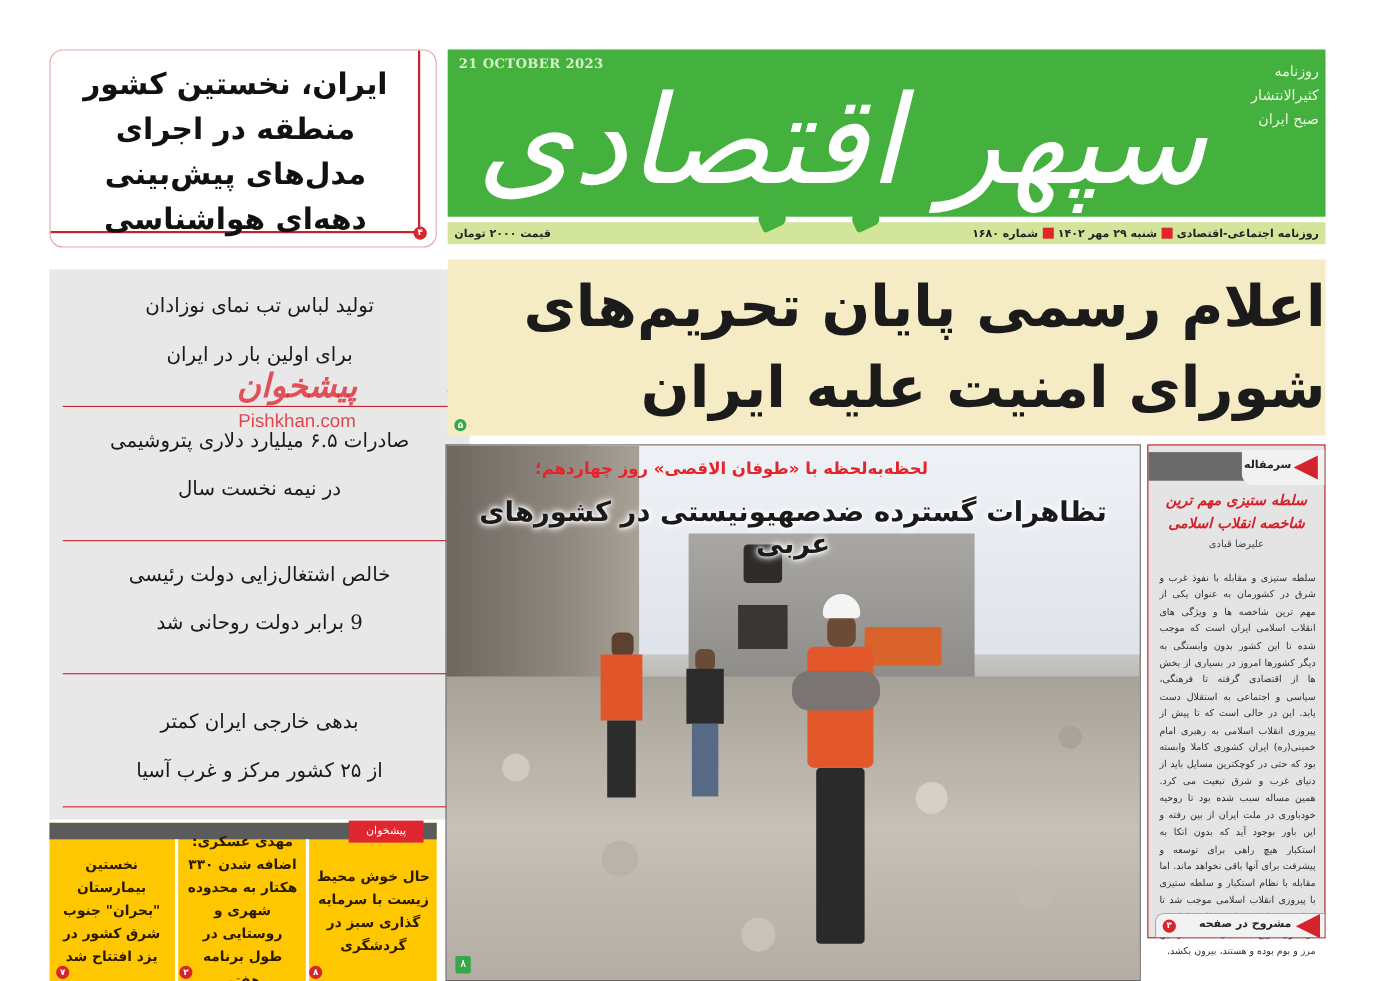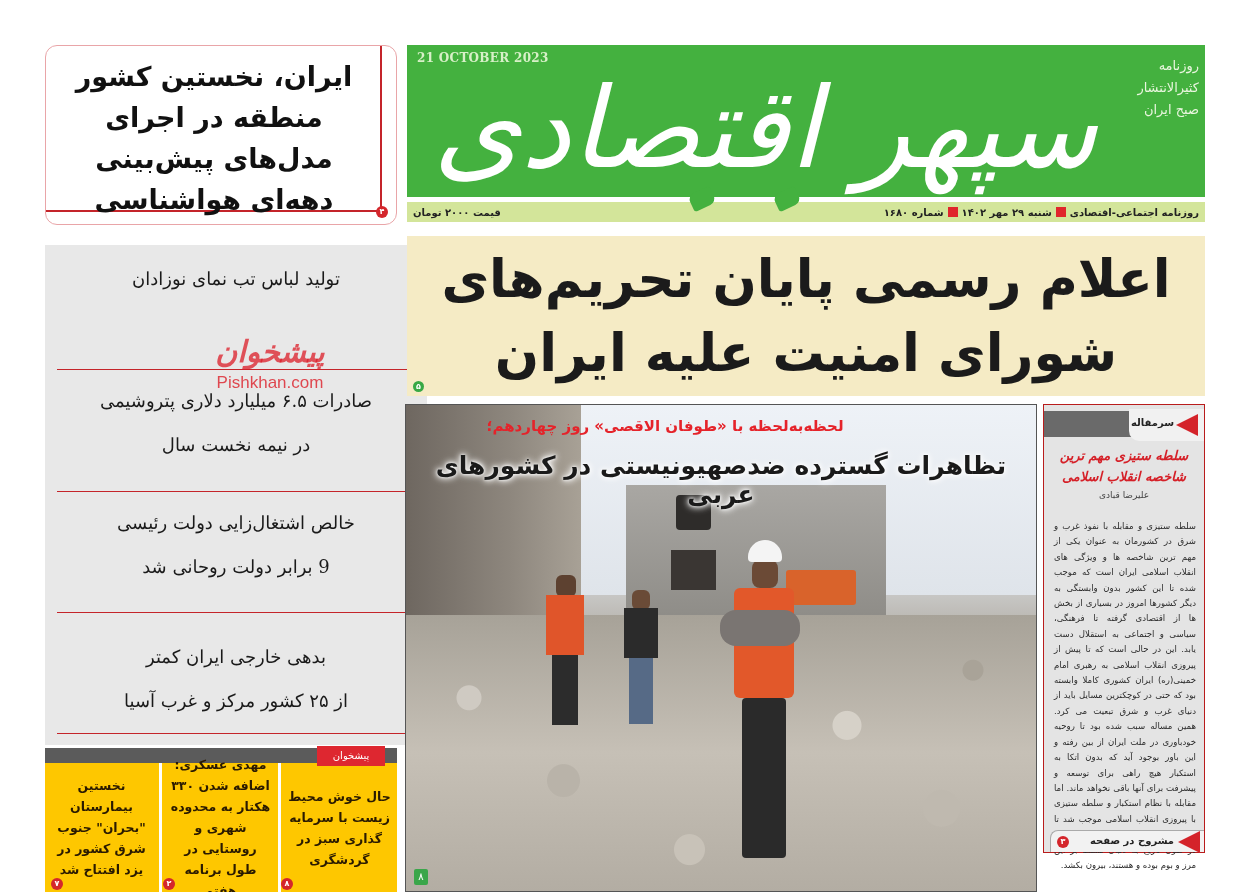--- a/index.html
+++ b/index.html
@@ -36,21 +36,21 @@
 
   
   .yellow-wrap { position: absolute; left: 45px; top: 748px; width: 352px; height: 144px; background: #fec700; }
   .yellow-wrap .bar { position: absolute; left: 0; right: 0; top: 0; height: 15px; background: #5b5b5b; }
   .yellow-wrap .label { position: absolute; right: 12px; top: -2px; width: 68px; height: 20px; background: #de2730; color: #fff; font-size: 10px; text-align: center; line-height: 20px; }
   .yellow-wrap .col { position: absolute; top: 15px; bottom: 0; width: 115px; text-align: center; font-weight: bold; font-size: 12.5px; line-height: 21px; color: #2a1a00; padding: 0 4px; display: flex; flex-direction: column; justify-content: center; }
   .yellow-wrap .divider { position: absolute; top: 15px; bottom: 0; width: 3px; background: #ffffff; }
 
   
   .mainhead { position: absolute; left: 407px; top: 236px; width: 798px; height: 160px; background: #f5ebc5; }
-  .mainhead .title { position: absolute; left: 0; right: 0; top: 6px; text-align: center; font-weight: bold; font-size: 52px; line-height: 74px; color: #1b1b1b; }
+  .mainhead .title { position: absolute; left: 0; right: 0; top: 6px; font-weight: bold; font-size: 52px; line-height: 74px; color: #1b1b1b; }
   .green-dot { position: absolute; width: 11px; height: 11px; border-radius: 50%; background: #38a845; color: #fff; font-size: 8px; line-height: 11px; text-align: center; font-weight: bold; }
 
   
   .photo { position: absolute; left: 405px; top: 404px; width: 632px; height: 488px; overflow: hidden; border: 1px solid #555;
     background:
       linear-gradient(180deg, rgba(235,238,242,1) 0%, rgba(220,224,228,1) 30%, rgba(185,182,176,1) 45%, rgba(170,168,162,1) 100%);
   }
   .photo .sky { position: absolute; left: 130px; right: 0; top: 0; height: 190px; background: linear-gradient(180deg, #eef2f7, #dfe4ea); }
   .photo .bldg-left { position: absolute; left: 0; top: 0; width: 175px; height: 240px; background: linear-gradient(90deg, #6e6760, #8e877e 60%, #a8a196); }
   .photo .bldg-center { position: absolute; left: 220px; top: 80px; width: 260px; height: 150px; background: linear-gradient(180deg, #a9a7a3, #8b8984); }
@@ -126,20 +126,21 @@
 <div class="topbox">
   <div class="inner-line-r"></div>
   <div class="inner-line-b"></div>
   <div class="title">ایران، نخستین کشور منطقه در اجرای مدل‌های پیش‌بینی دهه‌ای هواشناسی</div>
   <div class="num-dot" style="right:8px; bottom:6px;">۴</div>
 </div>
 
 <div class="greylist">
   <div class="item" style="top:12px;">
     <div>تولید لباس تب نمای نوزادان</div>
+    <div>برای اولین بار در ایران</div>
   </div>
   <div class="num-dot" style="right:8px; top:105px;">۳</div>
   <div class="rule" style="top:124px;"></div>
 
   <div class="item" style="top:134px;">
     <div>صادرات ۶.۵ میلیارد دلاری پتروشیمی</div>
     <div>در نیمه نخست سال</div>
   </div>
   <div class="num-dot" style="right:8px; top:240px;">۴</div>
   <div class="rule" style="top:246px;"></div>

